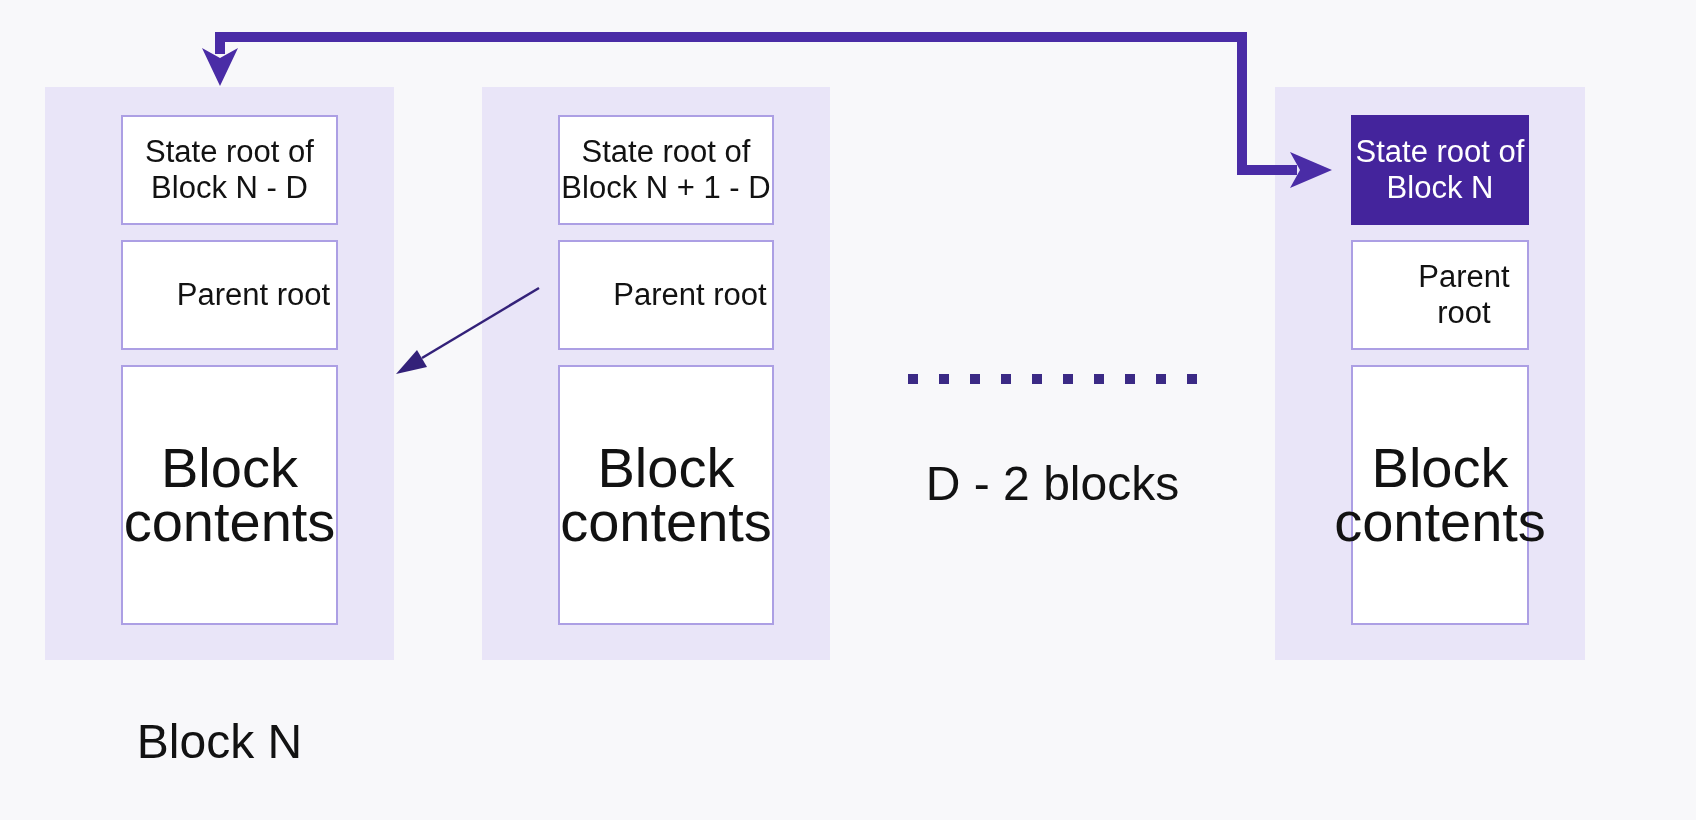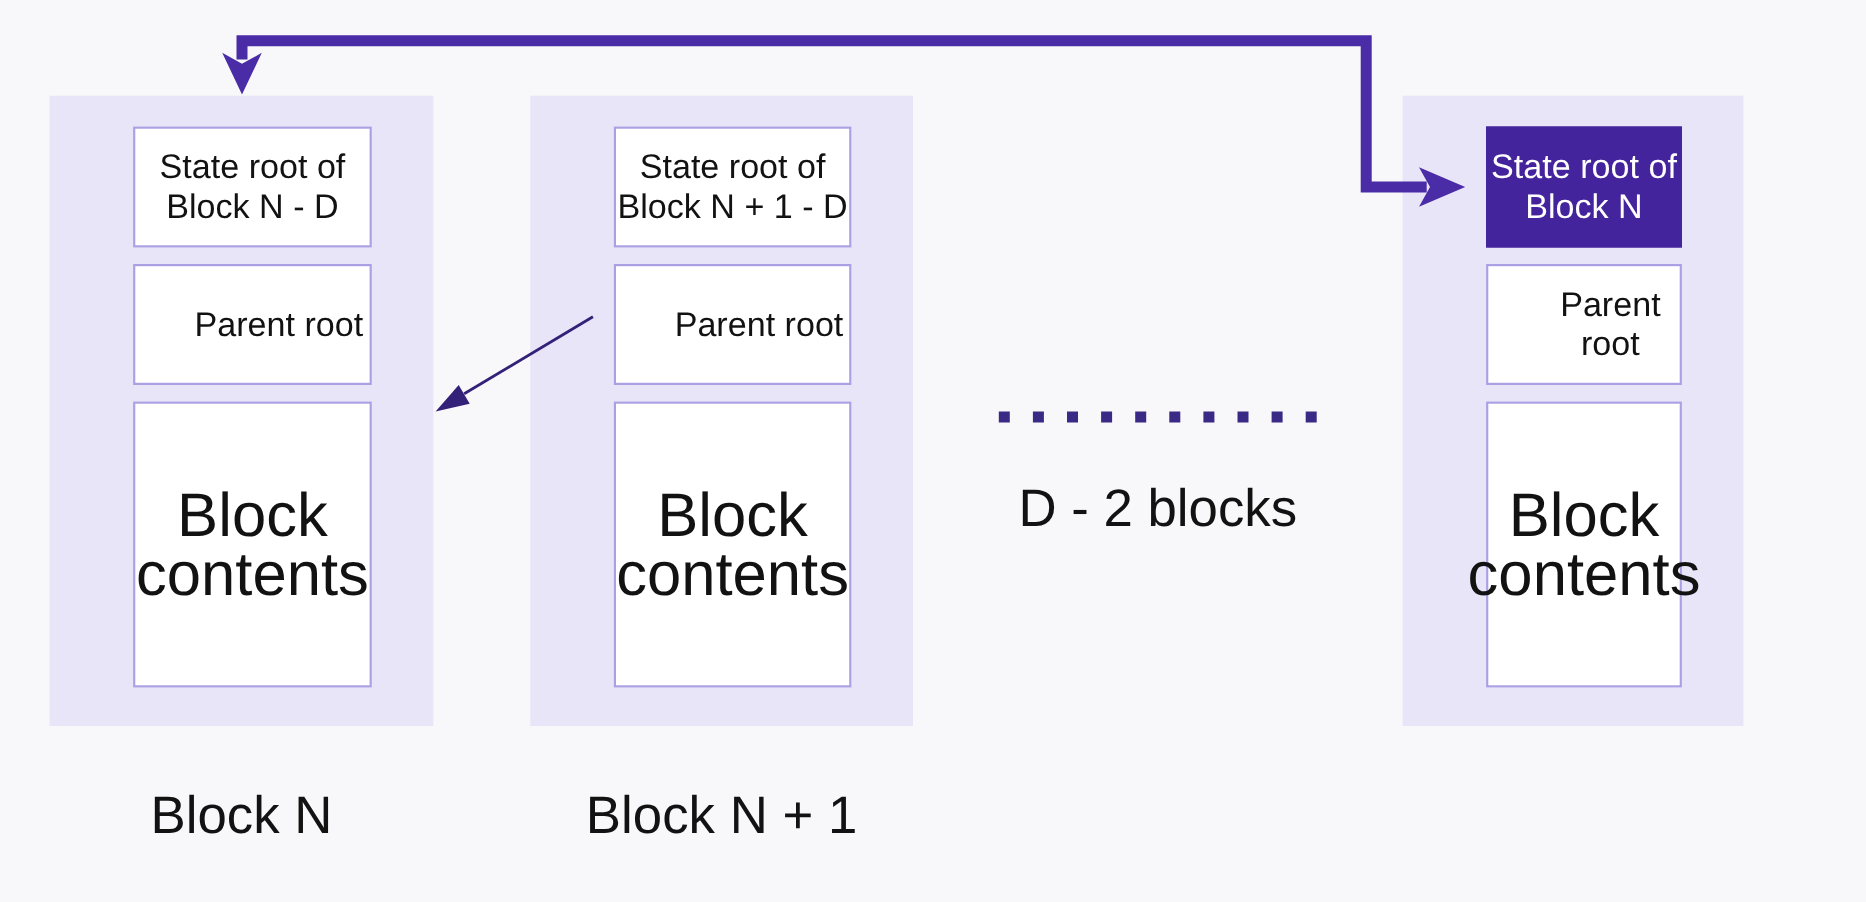--- a/index.html
+++ b/index.html
@@ -51,21 +51,21 @@
     line-height: 60px;
     text-align: center;
   }
   .label-n  { left: 45px;   width: 349px; }
   .label-n1 { left: 482px;  width: 348px; }
   .label-nd { left: 1275px; width: 310px; }
   .middle-label {
     position: absolute;
     left: 830px;
     width: 445px;
-    top: 433px;
+    top: 454px;
     font-size: 48px;
     line-height: 60px;
     text-align: center;
   }
   svg.overlay {
     position: absolute;
     left: 0; top: 0;
     width: 1696px;
     height: 820px;
     pointer-events: none;
@@ -114,21 +114,20 @@
     </div>
     <div class="inner-box contents-box">
       <span>Block
 contents</span>
     </div>
   </div>
 
   <div class="middle-label">D - 2 blocks</div>
 
   <div class="block-label label-n">Block N</div>
-  <div class="block-label label-n1">Block N + 1</div>
 
   <svg class="overlay" viewBox="0 0 1696 820" xmlns="http://www.w3.org/2000/svg">
 
     <path d="M 220 54 L 220 37 L 1242 37 L 1242 170 L 1297 170" fill="none" stroke="#4a2ca6" stroke-width="10" stroke-linejoin="miter"></path>
     <polygon points="202,48 220,58 238,48 220,86" fill="#4a2ca6"></polygon>
     <polygon points="1290,152 1300,170 1290,188 1332,170" fill="#4a2ca6"></polygon>
 
     <line x1="539" y1="288" x2="422" y2="358" stroke="#332179" stroke-width="2.5"></line>
     <polygon points="396,374 417,350 427,367" fill="#332179"></polygon>
 

